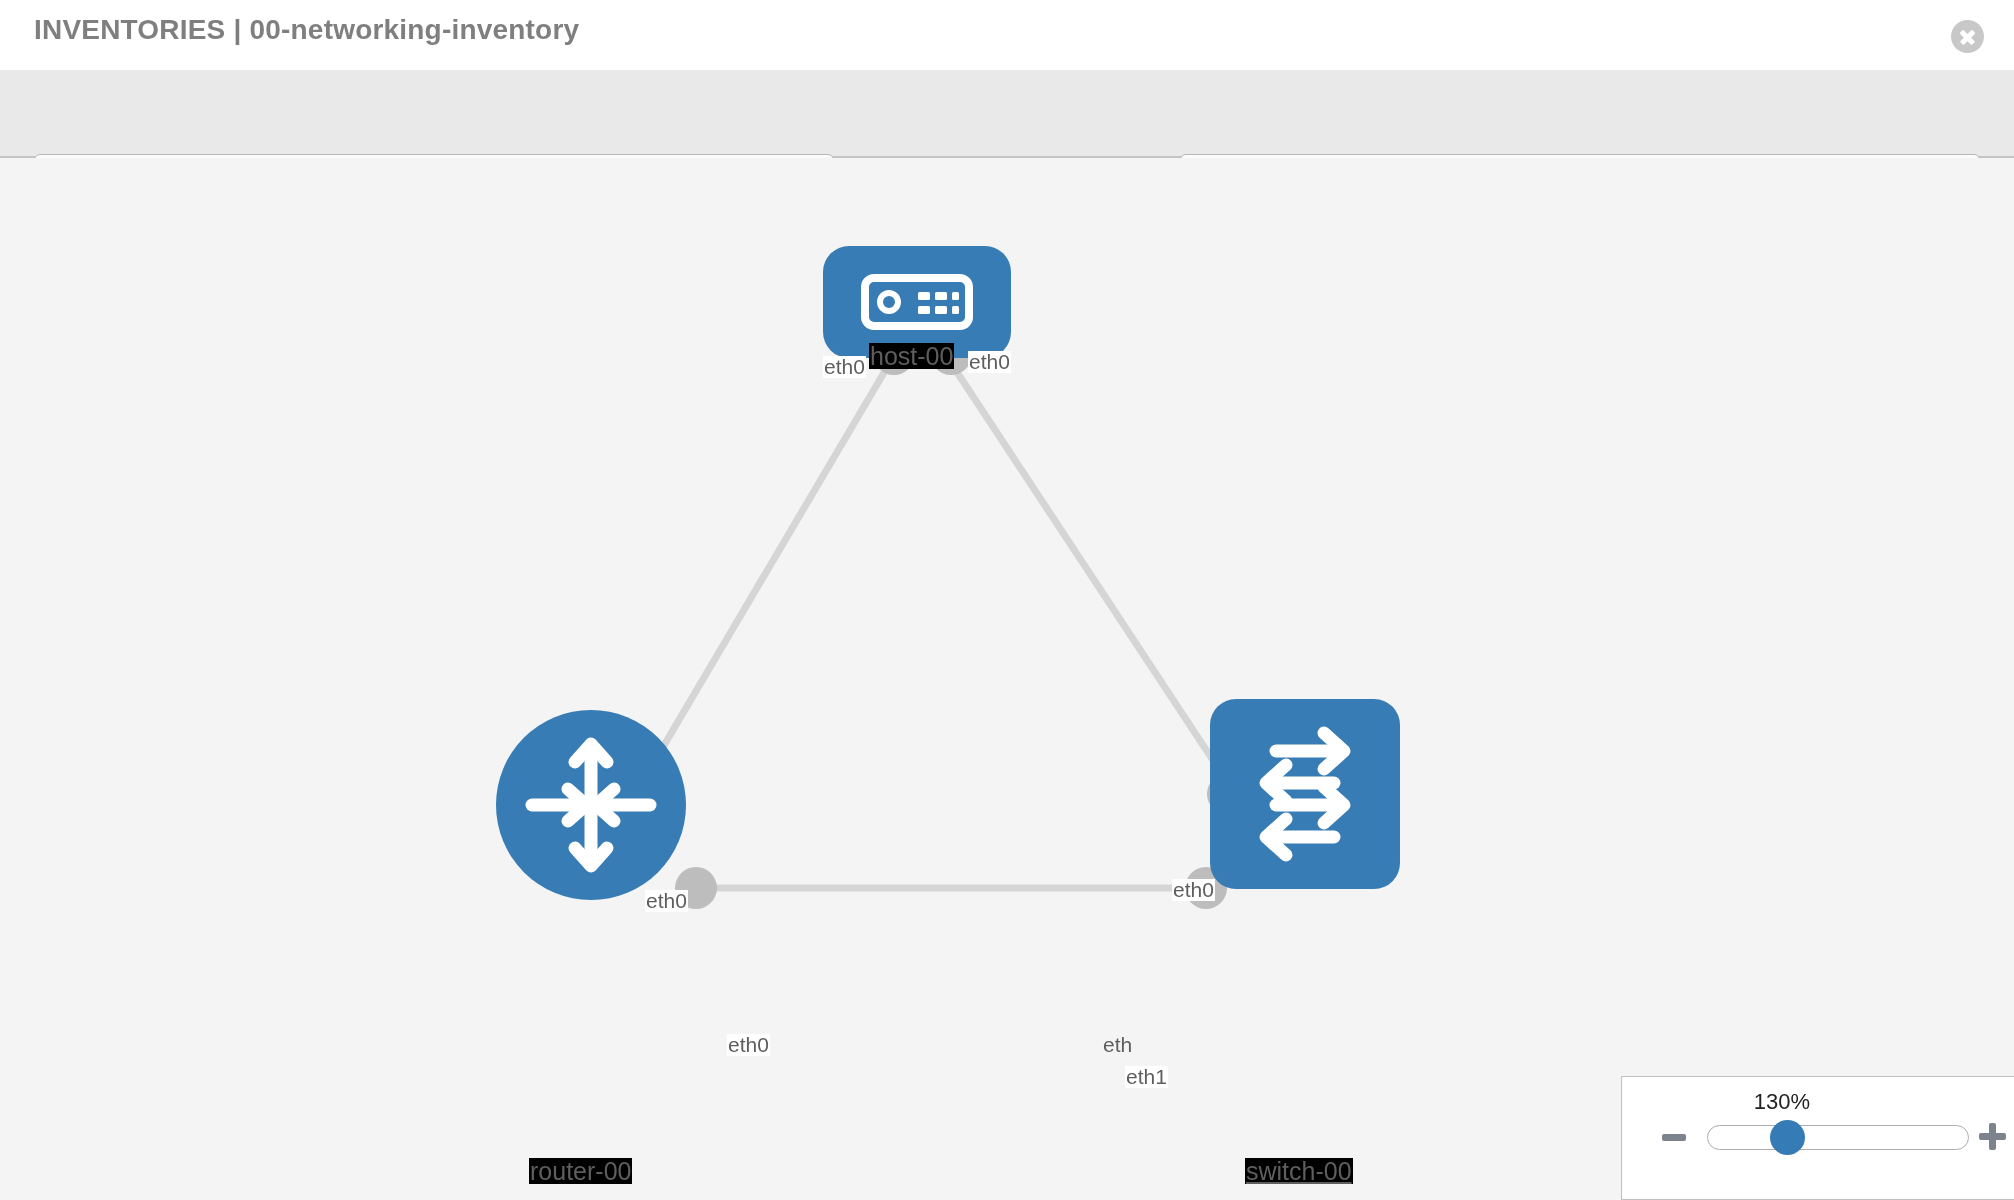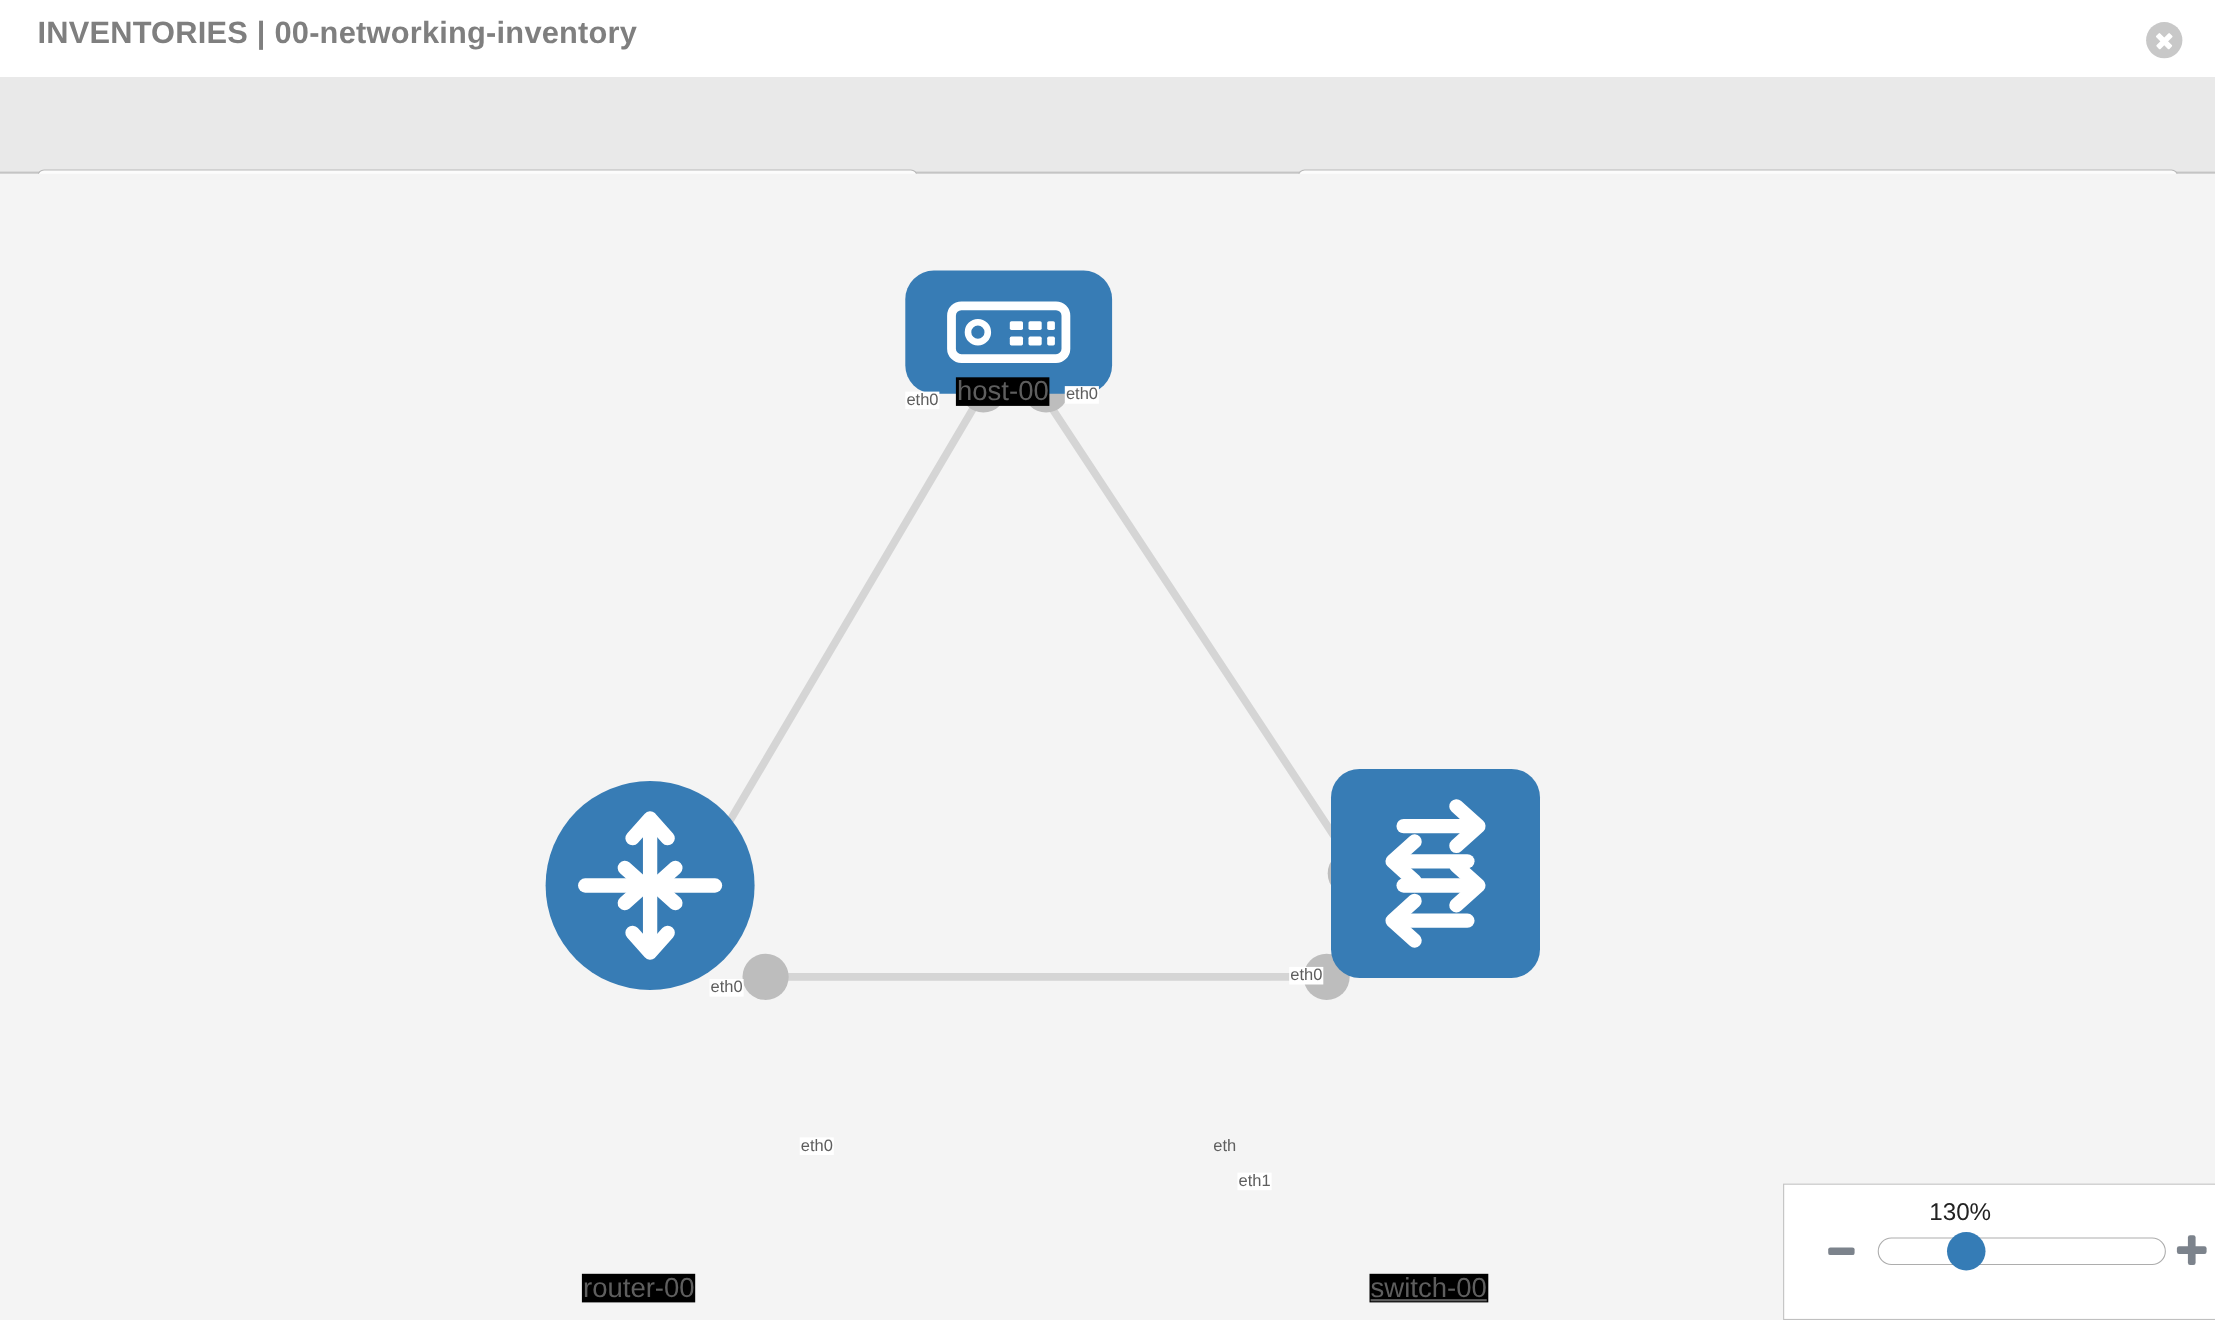--- a/index.html
+++ b/index.html
@@ -129,21 +129,21 @@
     position: absolute;
     font-size: 25px;
     color: #5E5E5E;
     background: #000000;
     white-space: nowrap;
     line-height: 1.05;
     padding: 0 1px;
   }
   .edge-label {
     position: absolute;
-    font-size: 15px;
+    font-size: 21px;
     color: #5E5E5E;
     background: #FFFFFF;
     white-space: nowrap;
     line-height: 1.05;
     padding: 0 1px;
   }
 
   
   .zoom-panel {
     position: absolute;

